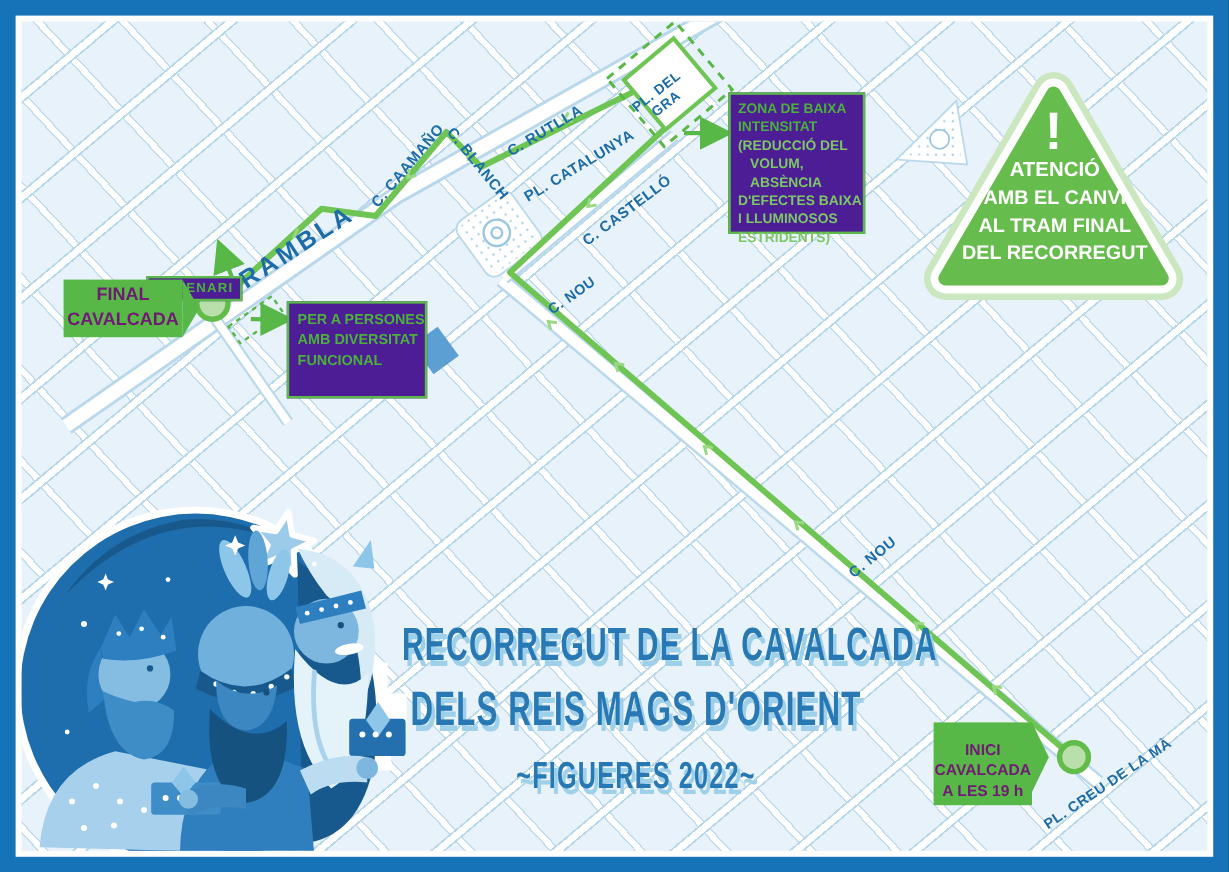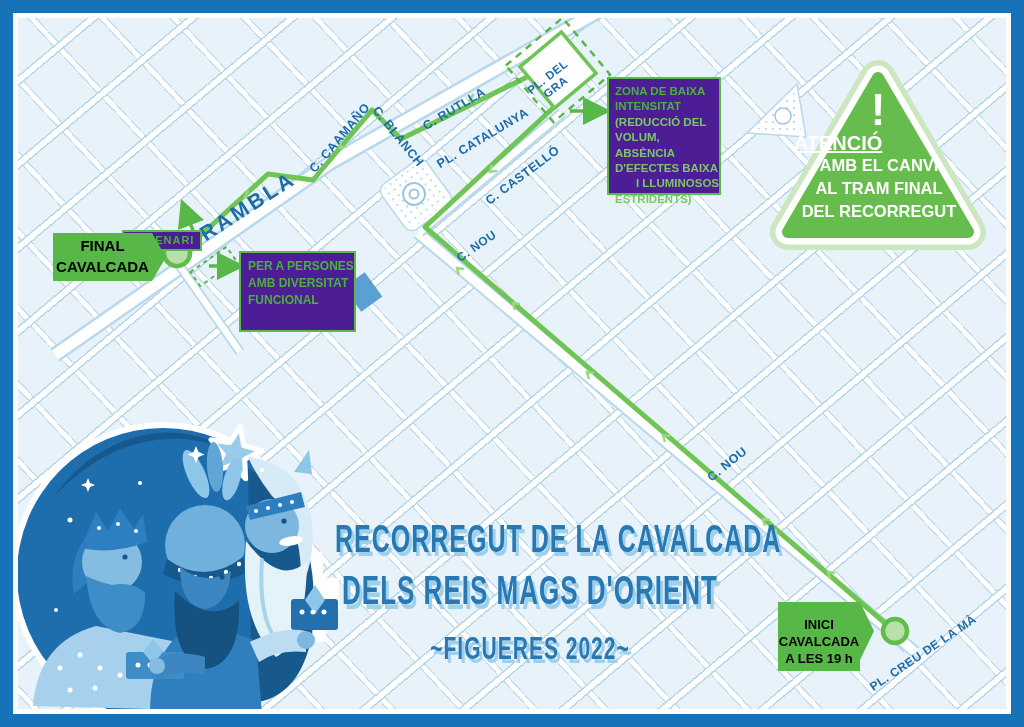--- a/index.html
+++ b/index.html
@@ -13,21 +13,21 @@
       repeating-linear-gradient(227deg, rgba(0,0,0,0) 0 33px, #c3ddee 33px 34.2px, #ffffff 34.2px 39px, #c3ddee 39px 40.2px, rgba(0,0,0,0) 40.2px 52px);
   }
   svg.overlay{position:absolute;left:18px;top:18px;}
   
   .street{position:absolute;color:#1d6ca8;font-weight:bold;white-space:nowrap;
           transform-origin:left center;letter-spacing:.5px;}
   
   .gbox{position:absolute;background:#4c1d95;border:2.5px solid #5db949;
         color:#4cb03c;font-weight:bold;}
   
-  .gfill{position:absolute;background:#58b847;color:#000000;font-weight:bold;
+  .gfill{position:absolute;background:#58b847;color:#701a75;font-weight:bold;
          text-align:center;}
   .gfill::after{content:"";position:absolute;left:100%;top:0;width:0;height:0;
          border-style:solid;border-color:transparent transparent transparent #58b847;}
   .tri-text{position:absolute;color:#fff;font-weight:bold;text-align:center;}
   .title-line{position:absolute;color:#2878b3;font-weight:bold;text-align:center;
        white-space:nowrap;transform-origin:center top;
        text-shadow:3px 3px 0 #9fd0ea;letter-spacing:1px;}
 </style>
 </head>
 <body>
@@ -226,35 +226,35 @@
   <div class="gbox" data-name="callout-grada-adaptada" style="left:239px;top:251px;width:106px;height:72px;font-size:12px;line-height:17px;padding:5px 0 0 7px;">
     <div data-name="grada-line2">PER A PERSONES</div>
     <div data-name="grada-line3">AMB DIVERSITAT</div>
     <div data-name="grada-line4">FUNCIONAL</div>
   </div>
 
   <div class="gbox" data-name="callout-zona-baixa-intensitat" style="left:607px;top:77px;width:104px;height:109px;font-size:11.5px;line-height:15.4px;padding:5px 0 0 6px;">
     <div data-name="zona-line1">ZONA DE BAIXA</div>
     <div data-name="zona-line2">INTENSITAT</div>
     <div style="color:#7dc766;" data-name="zona-line3">(REDUCCIÓ DEL</div>
-    <div style="color:#7dc766;" data-name="zona-line4">VOLUM, ABSÈNCIA</div>
+    <div style="color:#7dc766;margin-left:10px;" data-name="zona-line4">VOLUM, ABSÈNCIA</div>
     <div style="color:#7dc766;" data-name="zona-line5">D'EFECTES BAIXA</div>
-    <div style="color:#7dc766;text-align:right;" data-name="zona-line6">I LLUMINOSOS</div>
+    <div style="color:#7dc766;" data-name="zona-line6">I LLUMINOSOS</div>
     <div style="color:#7dc766;" data-name="zona-line7">ESTRIDENTS)</div>
   </div>
 
   <div class="gfill" data-name="callout-inici-cavalcada" style="left:778px;top:602px;width:82px;height:55px;font-size:13px;line-height:17px;padding-top:14px;">
     <div data-name="inici-line1">INICI</div>
     <div data-name="inici-line2">CAVALCADA</div>
     <div data-name="inici-line3">A LES 19 h</div>
   </div>
   <style>.gfill[data-name="callout-inici-cavalcada"]::after{border-width:29px 0 29px 14px;}</style>
 
   <div class="tri-text" data-name="warning-exclamation-icon" style="left:868px;top:85px;width:20px;font-size:44px;">!</div>
-  <div class="tri-text" data-name="warning-line1" style="left:752px;top:132px;width:172px;font-size:20px;text-decoration:underline;">ATENCIÓ</div>
+  <div class="tri-text" data-name="warning-line1" style="left:793px;top:132px;width:172px;font-size:17px;">ATENCIÓ</div>
   <div class="tri-text" data-name="warning-line2" style="left:793px;top:156px;width:172px;font-size:16.5px;">AMB EL CANVI</div>
   <div class="tri-text" data-name="warning-line3" style="left:793px;top:179px;width:172px;font-size:16.5px;">AL TRAM FINAL</div>
   <div class="tri-text" data-name="warning-line4" style="left:793px;top:202px;width:172px;font-size:16.5px;">DEL RECORREGUT</div>
 
   <div class="title-line" data-name="poster-title-line1" style="left:335px;top:516px;width:390px;font-size:25px;transform:scale(1,1.55);">RECORREGUT DE LA CAVALCADA</div>
   <div class="title-line" data-name="poster-title-line2" style="left:335px;top:567px;width:390px;font-size:26px;transform:scale(1,1.55);">DELS REIS MAGS D'ORIENT</div>
   <div class="title-line" data-name="poster-title-line3" style="left:335px;top:630px;width:390px;font-size:21px;transform:scale(1,1.5);">~FIGUERES 2022~</div>
 </div>
 
 </body></html>

